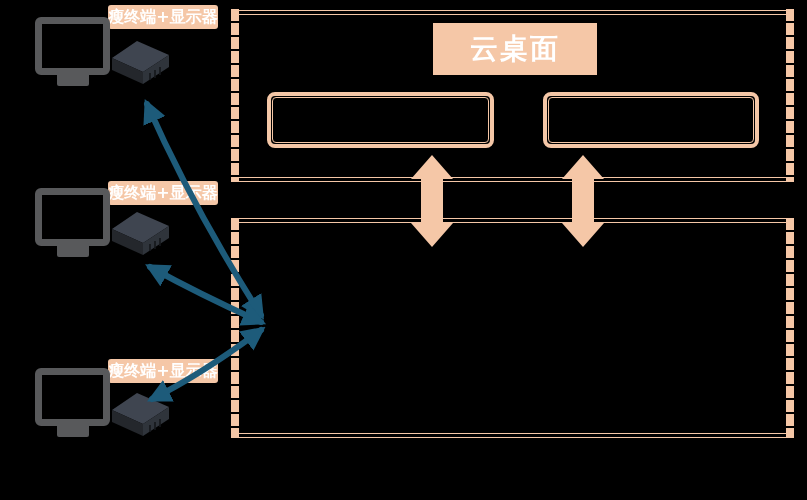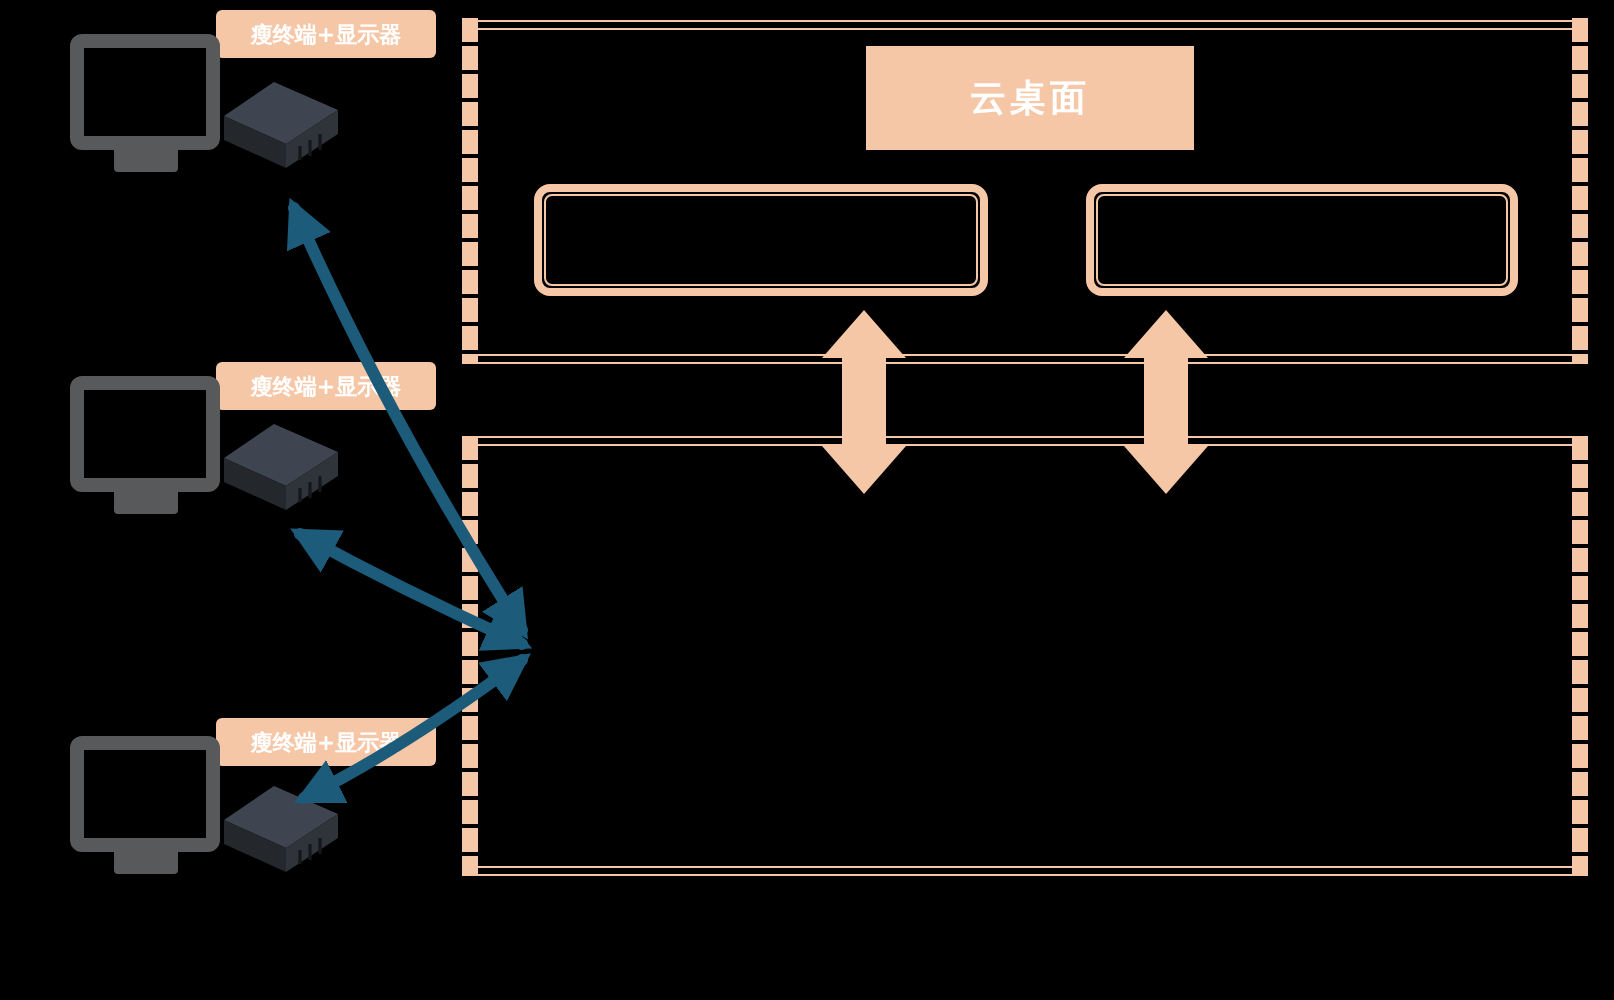--- a/index.html
+++ b/index.html
@@ -17,27 +17,27 @@
     background:repeating-linear-gradient(to bottom,var(--peach) 0 12px,transparent 12px 14px);}
   
   .fillbox{position:absolute;background:var(--peach);color:#fff;font-weight:bold;
     display:flex;align-items:center;justify-content:center;}
   
   .dbox{position:absolute;border:4px solid var(--peach);border-radius:8px;box-sizing:border-box;
     display:flex;align-items:center;justify-content:center;color:#10203a;font-weight:bold;font-size:15px;}
   .dbox::before{content:"";position:absolute;inset:1px;border:1px solid var(--peach);border-radius:4px;}
   
   .tag{position:absolute;width:110px;height:24px;background:var(--peach);color:#fff;
-    font-size:11px;font-weight:bold;display:flex;align-items:center;justify-content:center;border-radius:3px;}
+    font-size:16px;font-weight:bold;display:flex;align-items:center;justify-content:center;border-radius:3px;}
   
   .monitor{position:absolute;width:75px;height:58px;border:7px solid var(--monitor-gray);
     border-radius:6px;background:#000;box-sizing:border-box;}
   .stand{position:absolute;width:32px;height:14px;background:var(--monitor-gray);border-radius:2px;}
   .art{position:absolute;left:0;top:0;z-index:5;pointer-events:none;}
-  .cloudtitle{letter-spacing:2px;font-size:18px;}
+  .cloudtitle{letter-spacing:2px;font-size:28px;}
   .platform{letter-spacing:5px;font-size:30px;border-radius:8px;
     box-shadow:inset 0 -3px 0 rgba(255,255,255,0.25), inset 0 1px 0 rgba(255,255,255,0.35);}
 </style>
 </head>
 <body>
 
 <div class="canvas">
 
   <div class="orect" style="top:10px;height:172px;"></div>
   <div class="segbar" style="left:231px;top:9px;height:173px;"></div>

